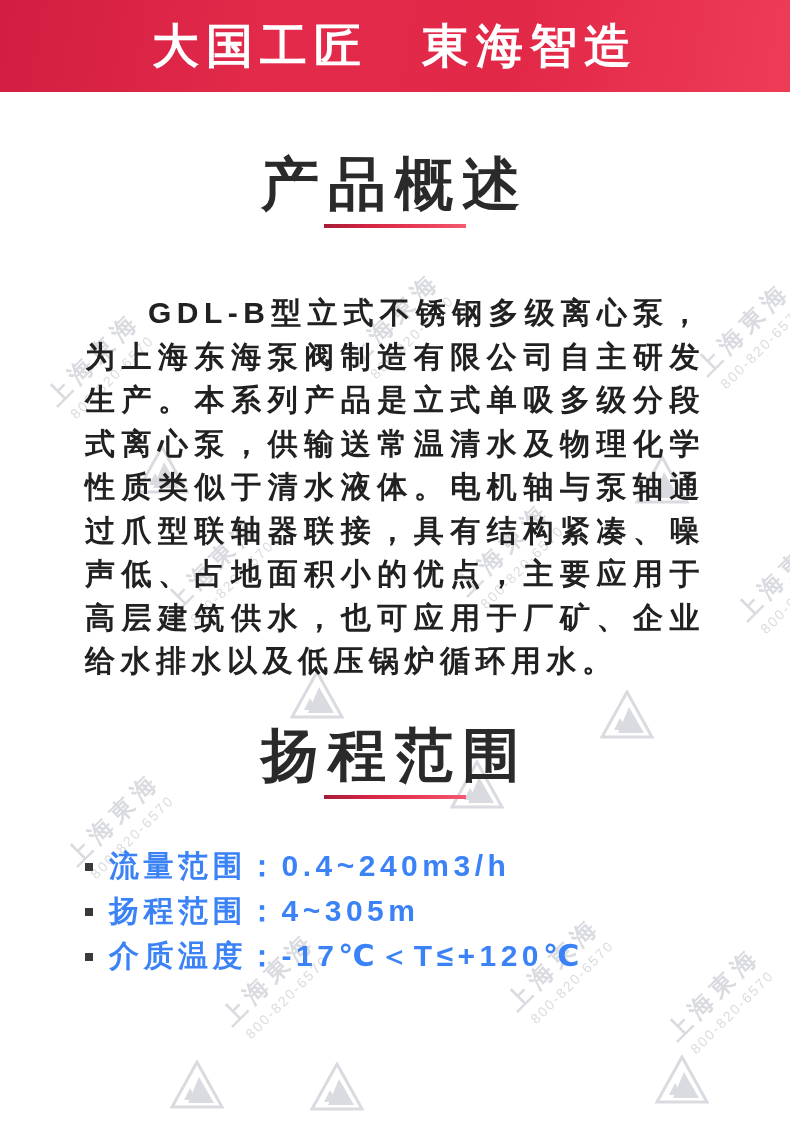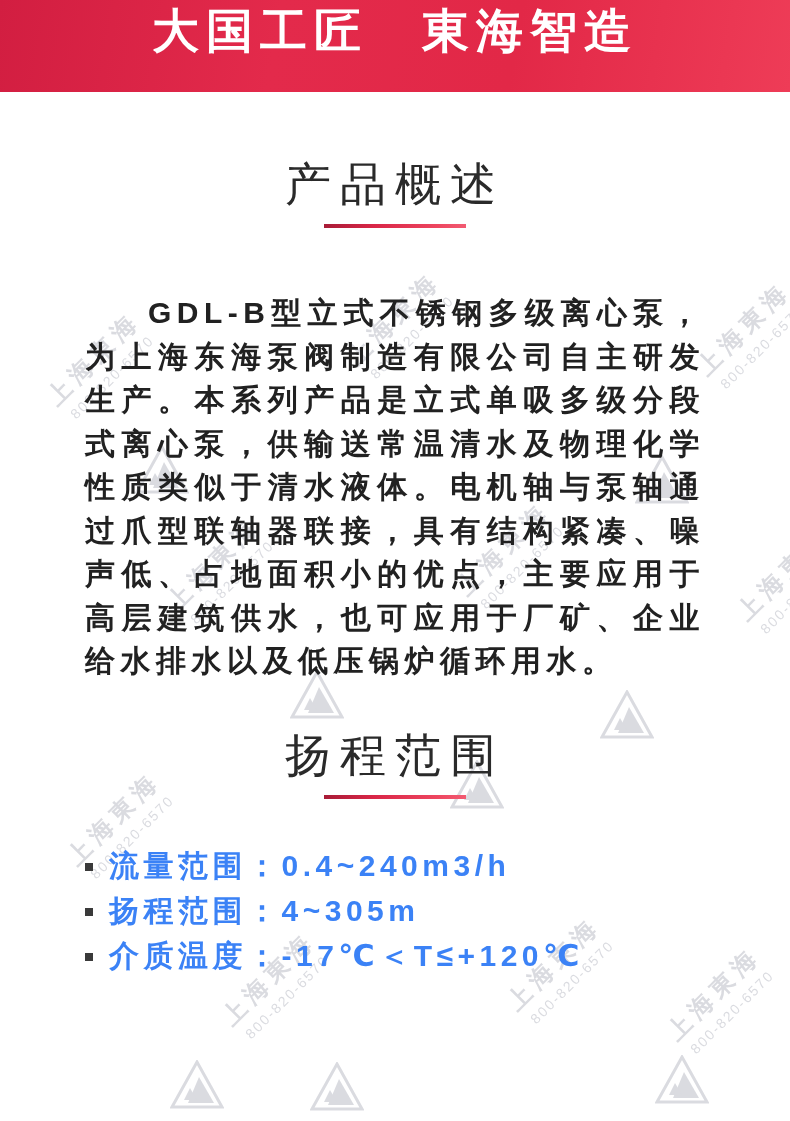--- a/index.html
+++ b/index.html
@@ -26,34 +26,34 @@
     white-space:nowrap;
   }
   .wm-brand{display:block;font-size:24px;font-weight:700;letter-spacing:6px;}
   .wm-phone{display:block;font-size:14px;letter-spacing:2px;margin-top:2px;}
   .wm-logo{position:absolute;width:54px;height:50px;}
   
   .content{position:relative;z-index:1;}
   .banner{
     height:92px;
     background:linear-gradient(100deg,#d21e41 0%,#e32a4b 35%,#e22847 65%,#ee3c57 100%);
-    display:flex;align-items:flex-start;justify-content:center;
+    display:flex;align-items:center;justify-content:center;
   }
   .banner-title{
     color:#ffffff;
     font-size:47px;
     font-weight:700;
     letter-spacing:7px;
   }
   .section-heading{
     margin:66px 0 0 0;
     text-align:center;
-    font-size:46px;
+    font-size:58px;
     line-height:52px;
-    font-weight:400;
+    font-weight:700;
     color:#2a2a2a;
     letter-spacing:9px;
   }
   .section-heading.second{margin-top:46px;}
   .heading-underline{
     width:142px;height:4px;
     margin:14px auto 0 auto;
     background:linear-gradient(90deg,#a81c37 0%,#d92647 35%,#ee4660 80%,#f25b72 100%);
   }
   .overview-paragraph{

